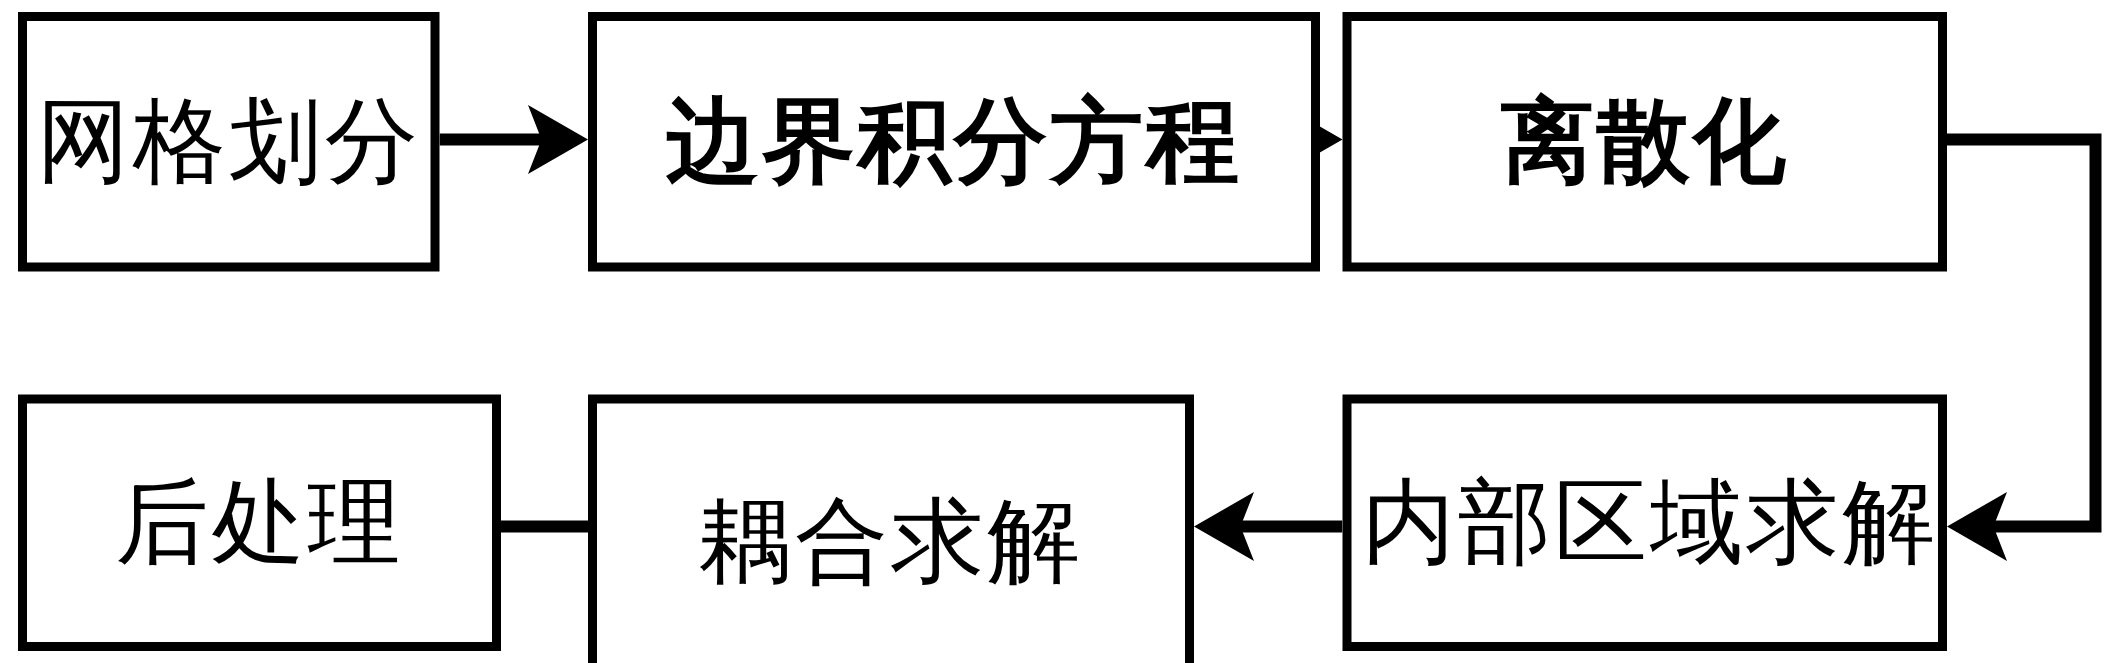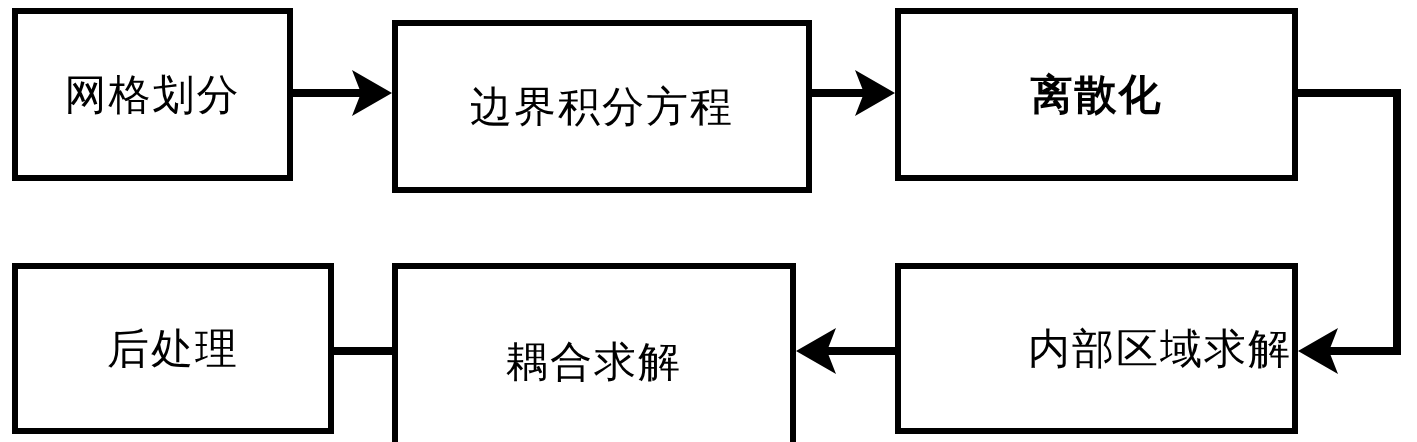--- a/index.html
+++ b/index.html
@@ -30,30 +30,30 @@
     box-sizing: border-box;
     border: 6px solid #000000;
     background: #ffffff;
     display: flex;
     align-items: center;
     justify-content: center;
     z-index: 3;
   }
   .node-label {
     font-family: "Liberation Serif", "DejaVu Serif", serif;
-    font-size: 42px;
+    font-size: 62px;
     line-height: 1;
     color: #000000;
     letter-spacing: 2px;
     white-space: nowrap;
     user-select: none;
   }
   
   #node-mesh      { left: 12px;  top: 8px;   width: 281px; height: 173px; }
-  #node-bie       { left: 392px; top: 20px;   width: 420px; height: 173px; }
+  #node-bie       { left: 392px; top: 8px;   width: 488px; height: 173px; font-weight: bold; }
   #node-discrete  { left: 895px; top: 8px;   width: 403px; height: 173px; font-weight: bold; }
   
   #node-post      { left: 12px;  top: 263px; width: 322px; height: 171px; }
   #node-coupled   { left: 392px; top: 263px; width: 404px; height: 198px; }
   #node-interior  { left: 895px; top: 263px; width: 403px; height: 171px; justify-content: flex-end; }
 
   .edge-line {
     stroke: #000000;
     stroke-width: 8;
     fill: none;

